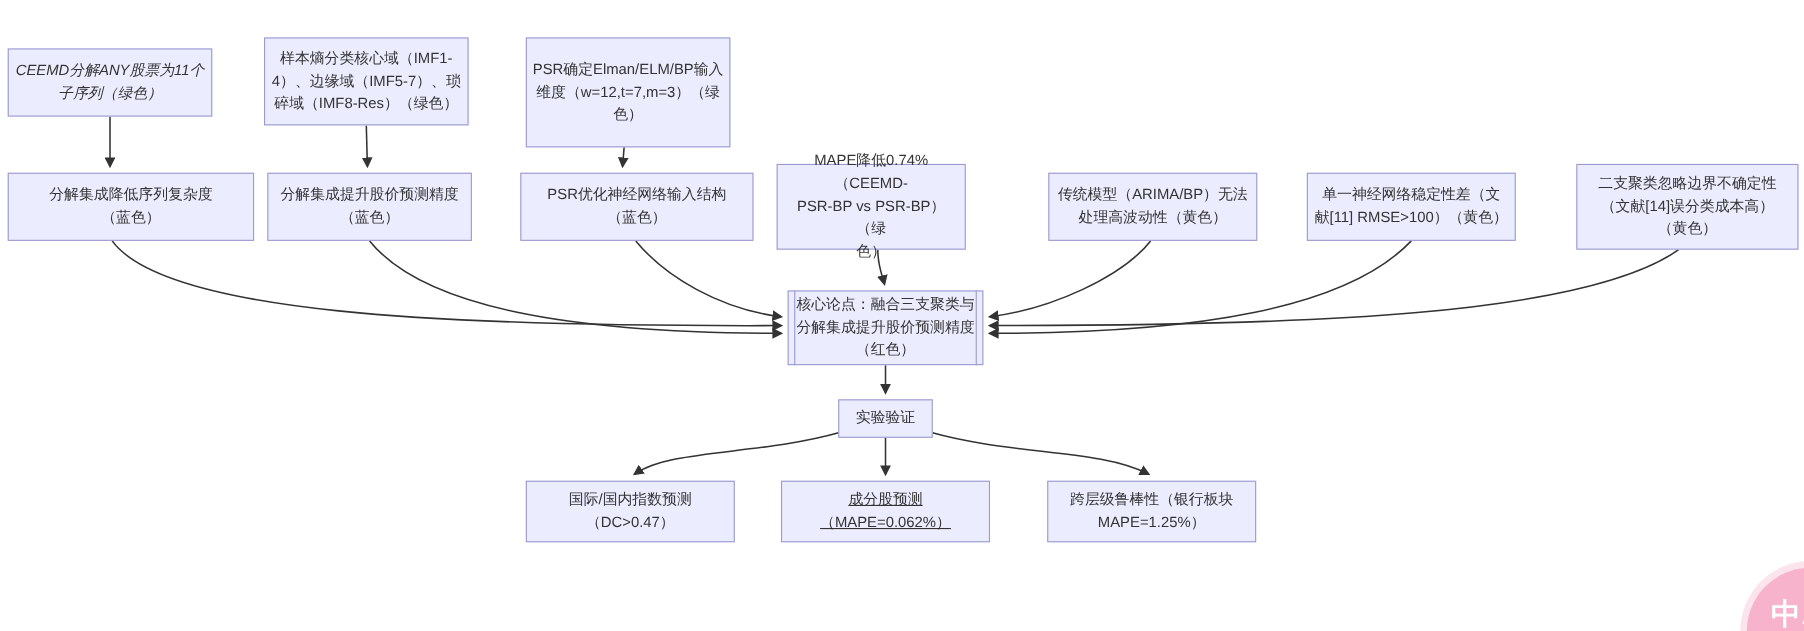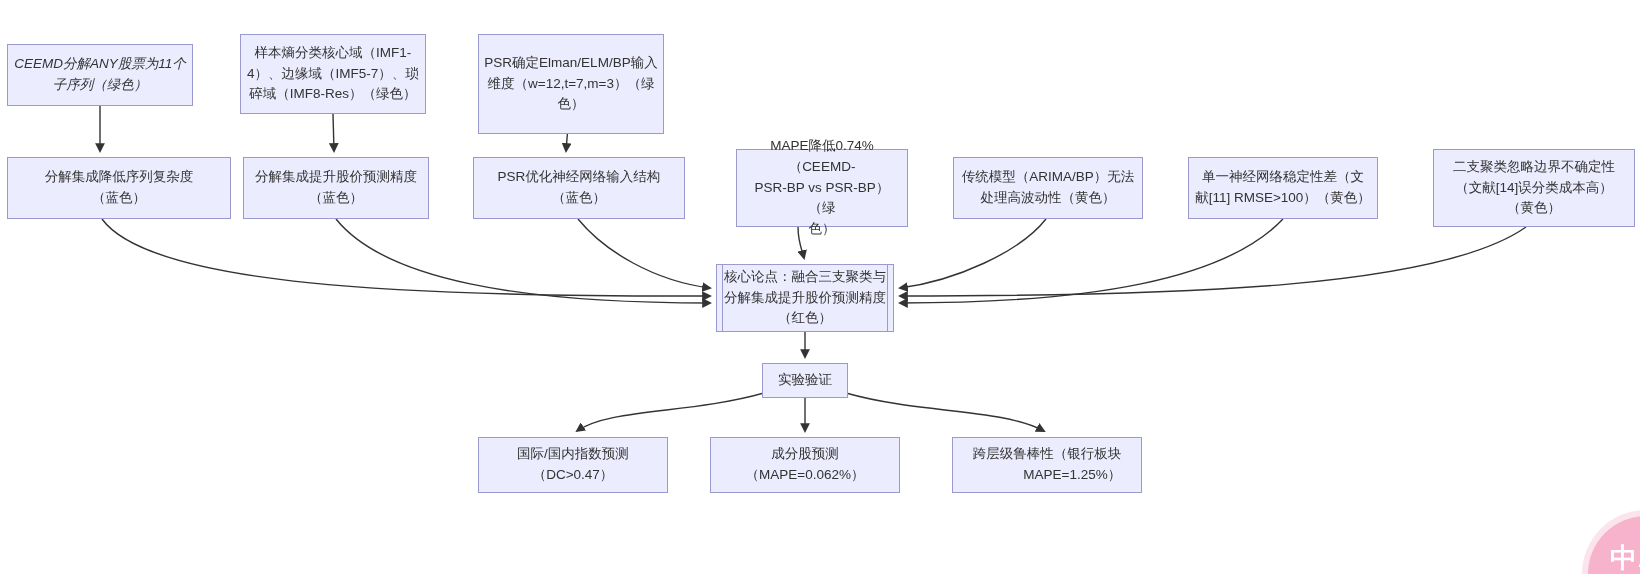--- a/index.html
+++ b/index.html
@@ -22,29 +22,29 @@
     box-sizing:border-box;
     padding:6px 5px;
   }
   
   .n-a{left:7px;   top:44px;  width:186px; height:62px;font-style:italic;}
   .n-b{left:240px; top:34px;  width:186px; height:80px;}
   .n-c{left:478px; top:34px;  width:186px; height:100px;}
   .n-d{left:7px;   top:157px; width:224px; height:62px;}
   .n-e{left:243px; top:157px; width:186px; height:62px;}
   .n-f{left:473px; top:157px; width:212px; height:62px;}
-  .n-g{left:736px; top:149px; width:172px; height:78px;}
+  .n-g{left:706px; top:149px; width:172px; height:78px;}
   .n-h{left:953px; top:157px; width:190px; height:62px;}
   .n-i{left:1188px;top:157px; width:190px; height:62px;}
   .n-j{left:1433px;top:149px; width:202px; height:78px;}
   .n-k{left:716px; top:264px; width:178px; height:68px;}
   .n-l{left:762px; top:363px; width:86px;  height:35px;}
   .n-m{left:478px; top:437px; width:190px; height:56px;}
-  .n-n{left:710px; top:437px; width:190px; height:56px;}
-  .n-o{left:952px; top:437px; width:190px; height:56px;text-align:right;}
+  .n-n{left:710px; top:437px; width:190px; height:56px;text-decoration:underline;}
+  .n-o{left:952px; top:437px; width:190px; height:56px;}
   
   .n-k::before,.n-k::after{
     content:"";position:absolute;top:-1px;bottom:-1px;width:1px;background:#9a9ad1;
   }
   .n-k::before{left:5px;}
   .n-k::after{right:5px;}
   
   .badge{
     position:absolute;left:1588px;top:516px;width:116px;height:116px;
     border-radius:50%;

